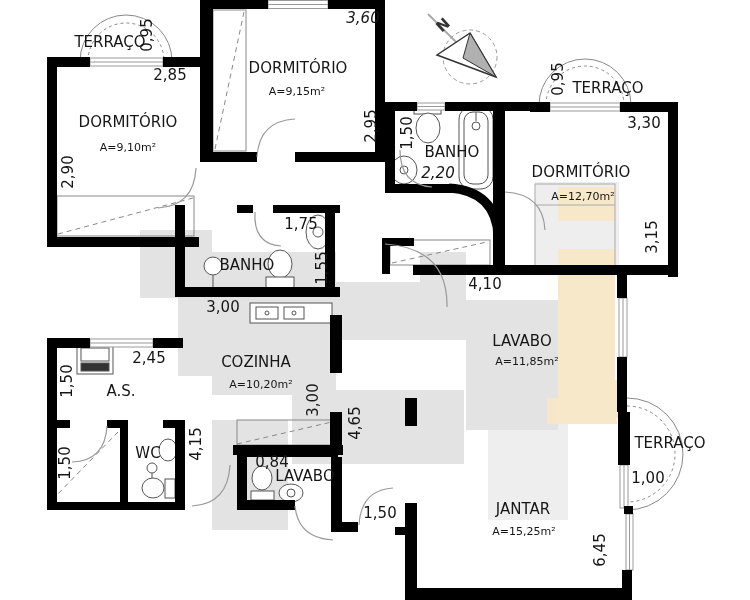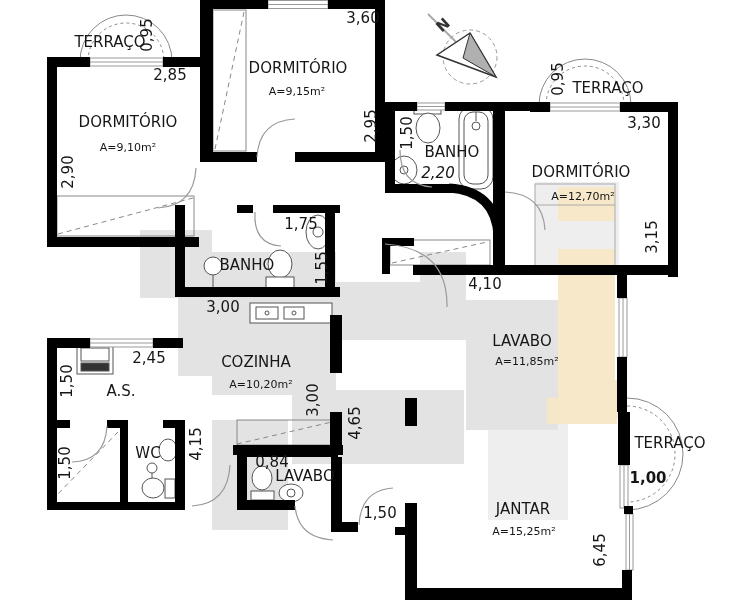--- a/index.html
+++ b/index.html
@@ -260,36 +260,36 @@
       <div class="lbl" style="left: 256px; top: 362px;">COZINHA</div>
       <div class="lbl area" style="left: 261px; top: 384px;">A=10,20m²</div>
       <div class="lbl" style="left: 148px; top: 453px;">WC</div>
       <div class="lbl" style="left: 305px; top: 476px;">LAVABO</div>
       <div class="lbl" style="left: 523px; top: 509px;">JANTAR</div>
       <div class="lbl area" style="left: 524px; top: 531px;">A=15,25m²</div>
       <div class="lbl" style="left: 670px; top: 443px;">TERRAÇO</div>
       <div class="lbl rot" style="left: 147px; top: 35px;">0,95</div>
       <div class="lbl" style="left: 170px; top: 75px;">2,85</div>
       <div class="lbl rot" style="left: 68px; top: 172px;">2,90</div>
-      <div class="lbl" style="left: 363px; top: 18px;">3,60</div>
+      <div class="lbl" style="left: 363px; top: 18px; font-style: italic;">3,60</div>
       <div class="lbl rot" style="left: 371px; top: 126px;">2,95</div>
       <div class="lbl rot" style="left: 407px; top: 133px;">1,50</div>
       <div class="lbl" style="left: 438px; top: 173px; font-style: italic;">2,20</div>
       <div class="lbl rot" style="left: 558px; top: 79px;">0,95</div>
       <div class="lbl" style="left: 644px; top: 123px;">3,30</div>
       <div class="lbl rot" style="left: 652px; top: 237px;">3,15</div>
       <div class="lbl" style="left: 278px; top: 224px; margin-left: 23px;">1,75</div>
       <div class="lbl rot" style="left: 322px; top: 268px;">1,55</div>
       <div class="lbl" style="left: 223px; top: 307px;">3,00</div>
       <div class="lbl" style="left: 485px; top: 284px;">4,10</div>
       <div class="lbl" style="left: 149px; top: 358px;">2,45</div>
       <div class="lbl rot" style="left: 67px; top: 381px;">1,50</div>
       <div class="lbl rot" style="left: 65px; top: 463px;">1,50</div>
       <div class="lbl rot" style="left: 196px; top: 444px;">4,15</div>
       <div class="lbl rot" style="left: 313px; top: 400px;">3,00</div>
       <div class="lbl rot" style="left: 355px; top: 423px;">4,65</div>
       <div class="lbl" style="left: 272px; top: 462px;">0,84</div>
       <div class="lbl" style="left: 380px; top: 513px;">1,50</div>
       <div class="lbl rot" style="left: 600px; top: 550px;">6,45</div>
-      <div class="lbl" style="left: 648px; top: 478px; font-weight: bold;">1,00</div>
+      <div class="lbl" style="left: 648px; top: 478px;">1,00</div>
     </div>
   <div class="n-label">N</div>
 </div>
 
 </body></html>

